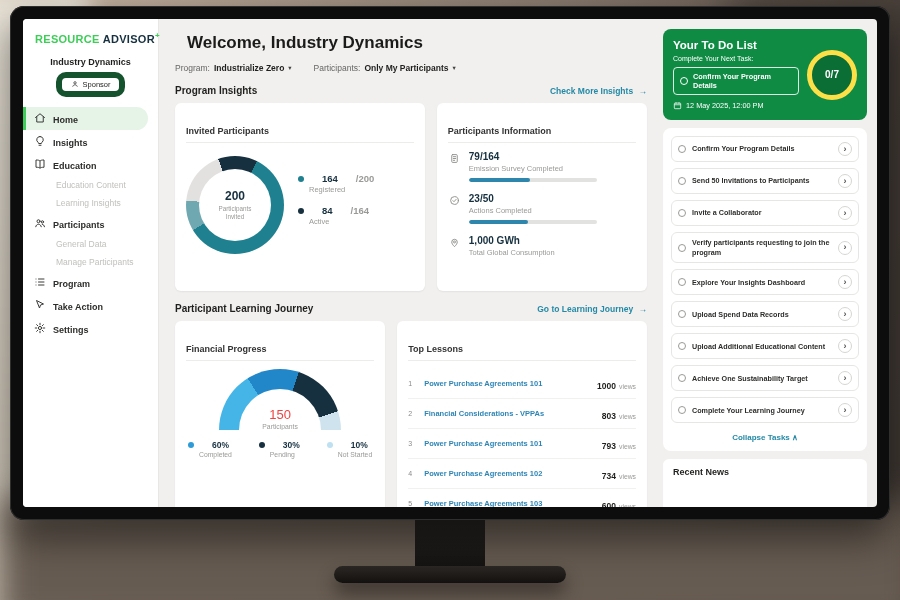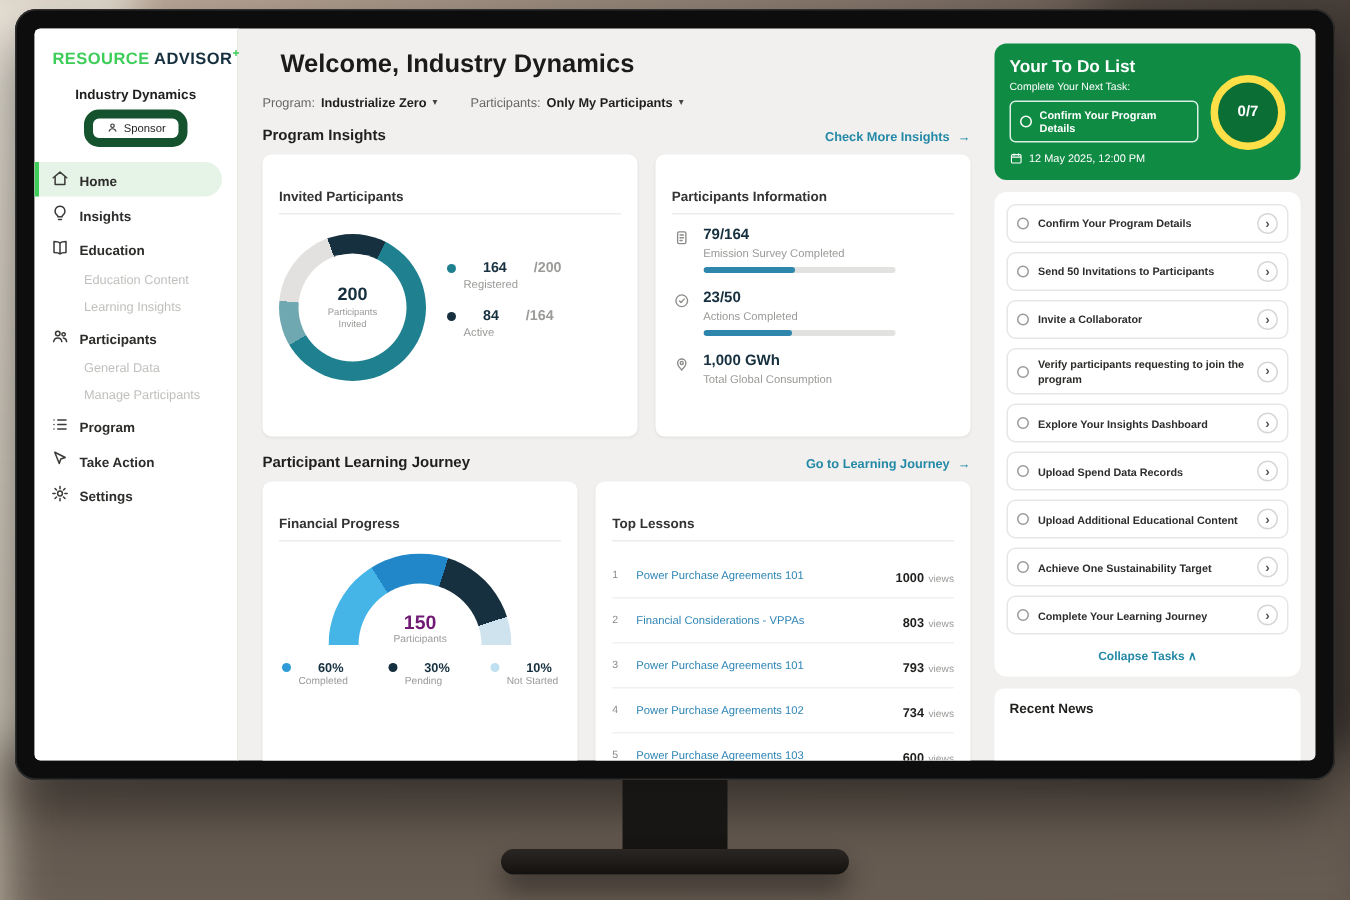--- a/index.html
+++ b/index.html
@@ -77,31 +77,31 @@
   .stat-val{font-size:10px;font-weight:bold;color:#16303f}
   .stat-label{font-size:7.5px;color:#9a9a98;margin-top:2px}
   .pbar{height:4px;width:128px;border-radius:2px;background:#e2e2e0;margin-top:5px;overflow:hidden}
   .pbar span{display:block;height:100%;border-radius:2px;background:#2e86ad}
 
   .gauge-wrap{width:122px;height:61px;overflow:hidden;position:relative;margin:8px auto 0}
   .gauge{width:122px;height:122px;border-radius:50%;
          background:conic-gradient(from 270deg,#45b4e6 0deg 58deg,#2187c8 58deg 108deg,#16303f 108deg 162deg,#cfe3ef 162deg 180deg,rgba(0,0,0,0) 180deg 360deg)}
   .gauge-hole{position:absolute;left:20px;top:20px;width:82px;height:82px;border-radius:50%;background:#fff}
   .gauge-center{position:absolute;left:0;right:0;bottom:0;text-align:center;z-index:2}
-  .gauge-val{font-size:13px;font-weight:bold;color:#701a75}
+  .gauge-val{font-size:13px;font-weight:normal;color:#ef4444}
   .gauge-lab{font-size:6.8px;color:#9a9a98;margin-top:1px}
   .edu-leg{display:flex;justify-content:space-between;margin-top:10px;padding:0 2px}
   .edu-leg .leg-line{font-size:8.5px}
   .edu-leg .leg-label{font-size:6.8px}
   .edu-leg .leg-item{margin-bottom:0}
 
   .lesson{display:flex;align-items:center;gap:8px;padding:5.5px 0;border-bottom:1px solid #f1f1ef;cursor:pointer}
   .lesson:last-child{border-bottom:none}
   .l-rank{width:8px;font-size:7px;color:#8a8a88;flex:0 0 auto}
-  .l-title{flex:1;font-size:7.5px;font-weight:normal;color:#2e85b5}
+  .l-title{flex:1;font-size:7.5px;font-weight:bold;color:#2e85b5}
   .l-views{font-size:8.5px;font-weight:bold;color:#1f1f1d}
   .l-suffix{font-size:6.8px;color:#9a9a98;margin-left:3px;font-weight:normal}
 
   
   .right{width:218px;flex:0 0 auto;padding:10px 10px 0 4px;box-sizing:border-box;display:flex;flex-direction:column}
   .todo-card{background:#0f8b44;border-radius:8px;padding:10px;color:#fff}
   .todo-top{display:flex;align-items:center}
   .todo-left{flex:1;min-width:0}
   .todo-title{font-size:11.5px;font-weight:bold}
   .todo-sub{font-size:7px;margin-top:4px}

